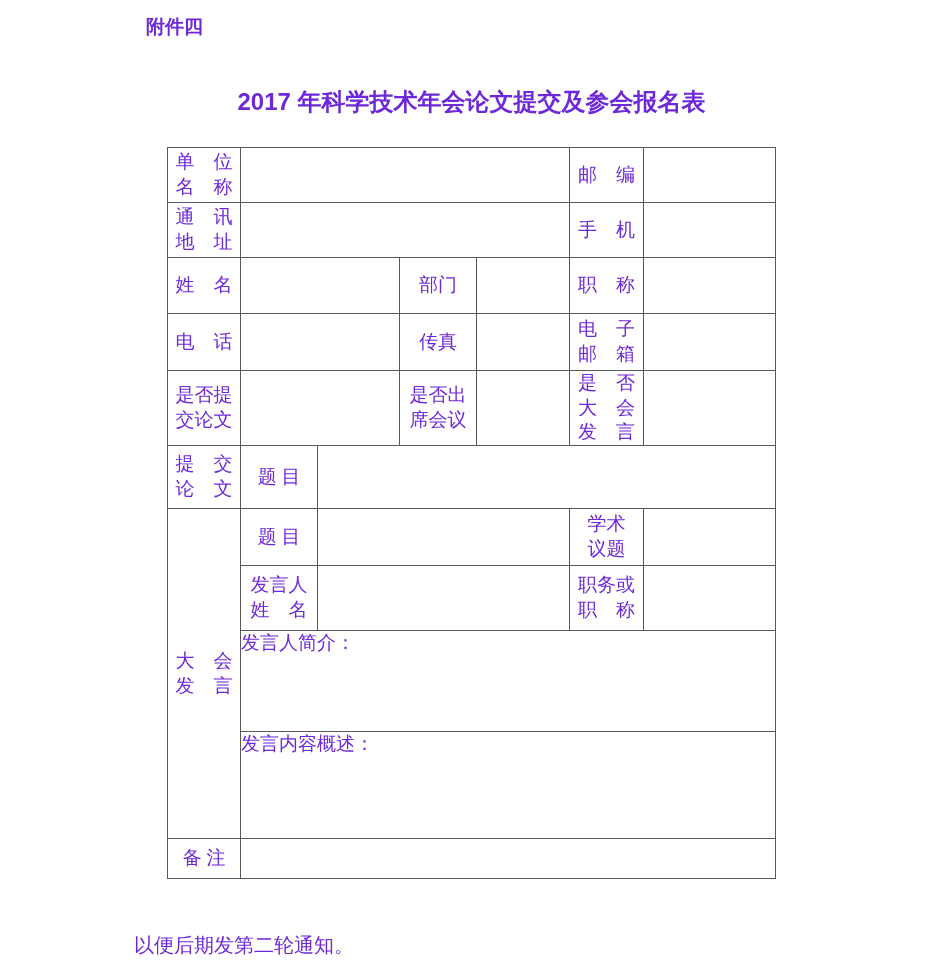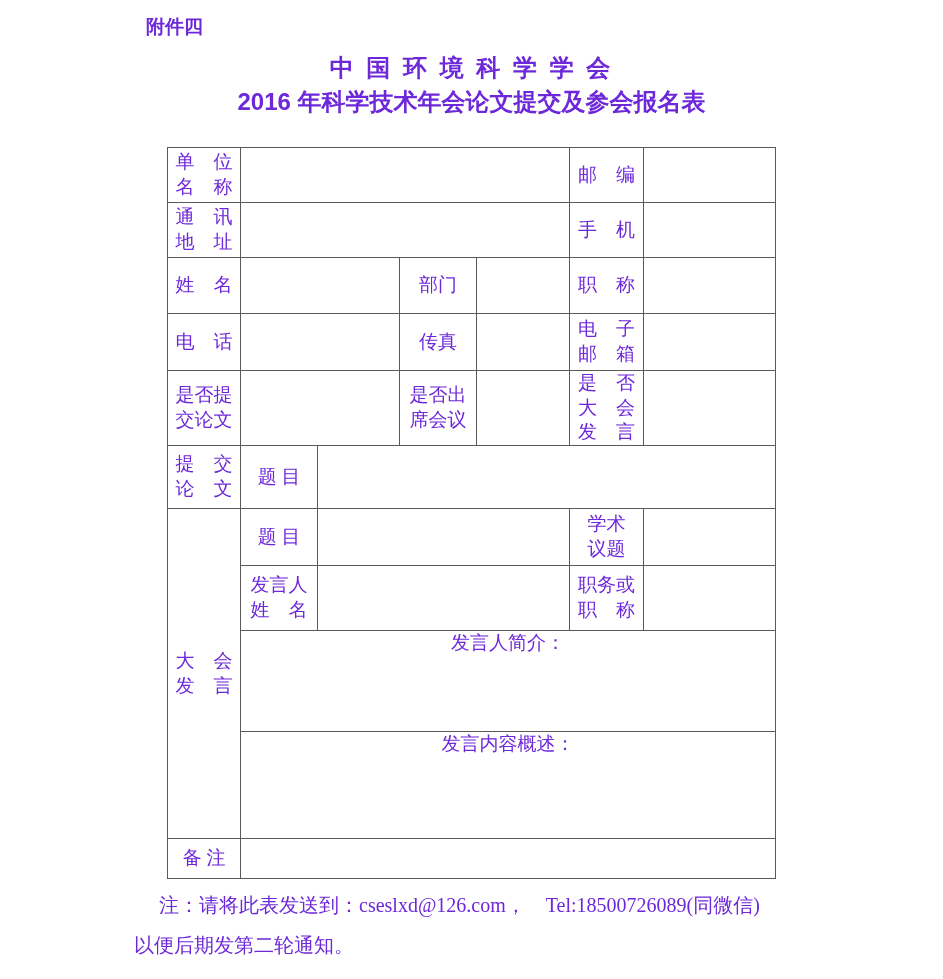--- a/index.html
+++ b/index.html
@@ -56,21 +56,21 @@
     line-height: 1.3;
     padding: 0;
     overflow: hidden;
   }
   td.lbl {
     text-align: center;
     vertical-align: middle;
     white-space: pre-line;
   }
   td.open-lbl {
-    text-align: center;
+    text-align: left;
     vertical-align: top;
     padding: 7px 8px;
     white-space: pre-line;
   }
   td.val { background: #ffffff; }
   tr.h1  { height: 55px; }
   tr.h2  { height: 55px; }
   tr.h3  { height: 56px; }
   tr.h4  { height: 57px; }
   tr.h5  { height: 54px; }
@@ -95,22 +95,21 @@
     white-space: pre;
   }
 </style>
 </head>
 <body>
 
 <div class="page">
 
   <div class="attachment">附件四</div>
 
-  <div class="title-line1">中 国 环 境 科 学 学 会</div>
-  <div class="title-line2">2016 年科学技术年会论文提交及参会报名表</div>
+  <div class="title-line2">2017 年科学技术年会论文提交及参会报名表</div>
 
   <table class="form">
     <colgroup>
       <col style="width:73px">
       <col style="width:77px">
       <col style="width:82px">
       <col style="width:77px">
       <col style="width:93px">
       <col style="width:74px">
       <col style="width:132px">
@@ -199,16 +198,15 @@
       <td class="open-lbl" colspan="6">发言内容概述：</td>
     </tr>
 
     <tr class="h11">
       <td class="lbl">备 注</td>
       <td class="val" colspan="6"></td>
     </tr>
   </tbody>
     </table>
 
-  <div class="footer-line1">注：请将此表发送到：cseslxd@126.com，　Tel:18500726089(同微信)</div>
   <div class="footer-line2">以便后期发第二轮通知。</div>
 
 </div>
 
 </body></html>

